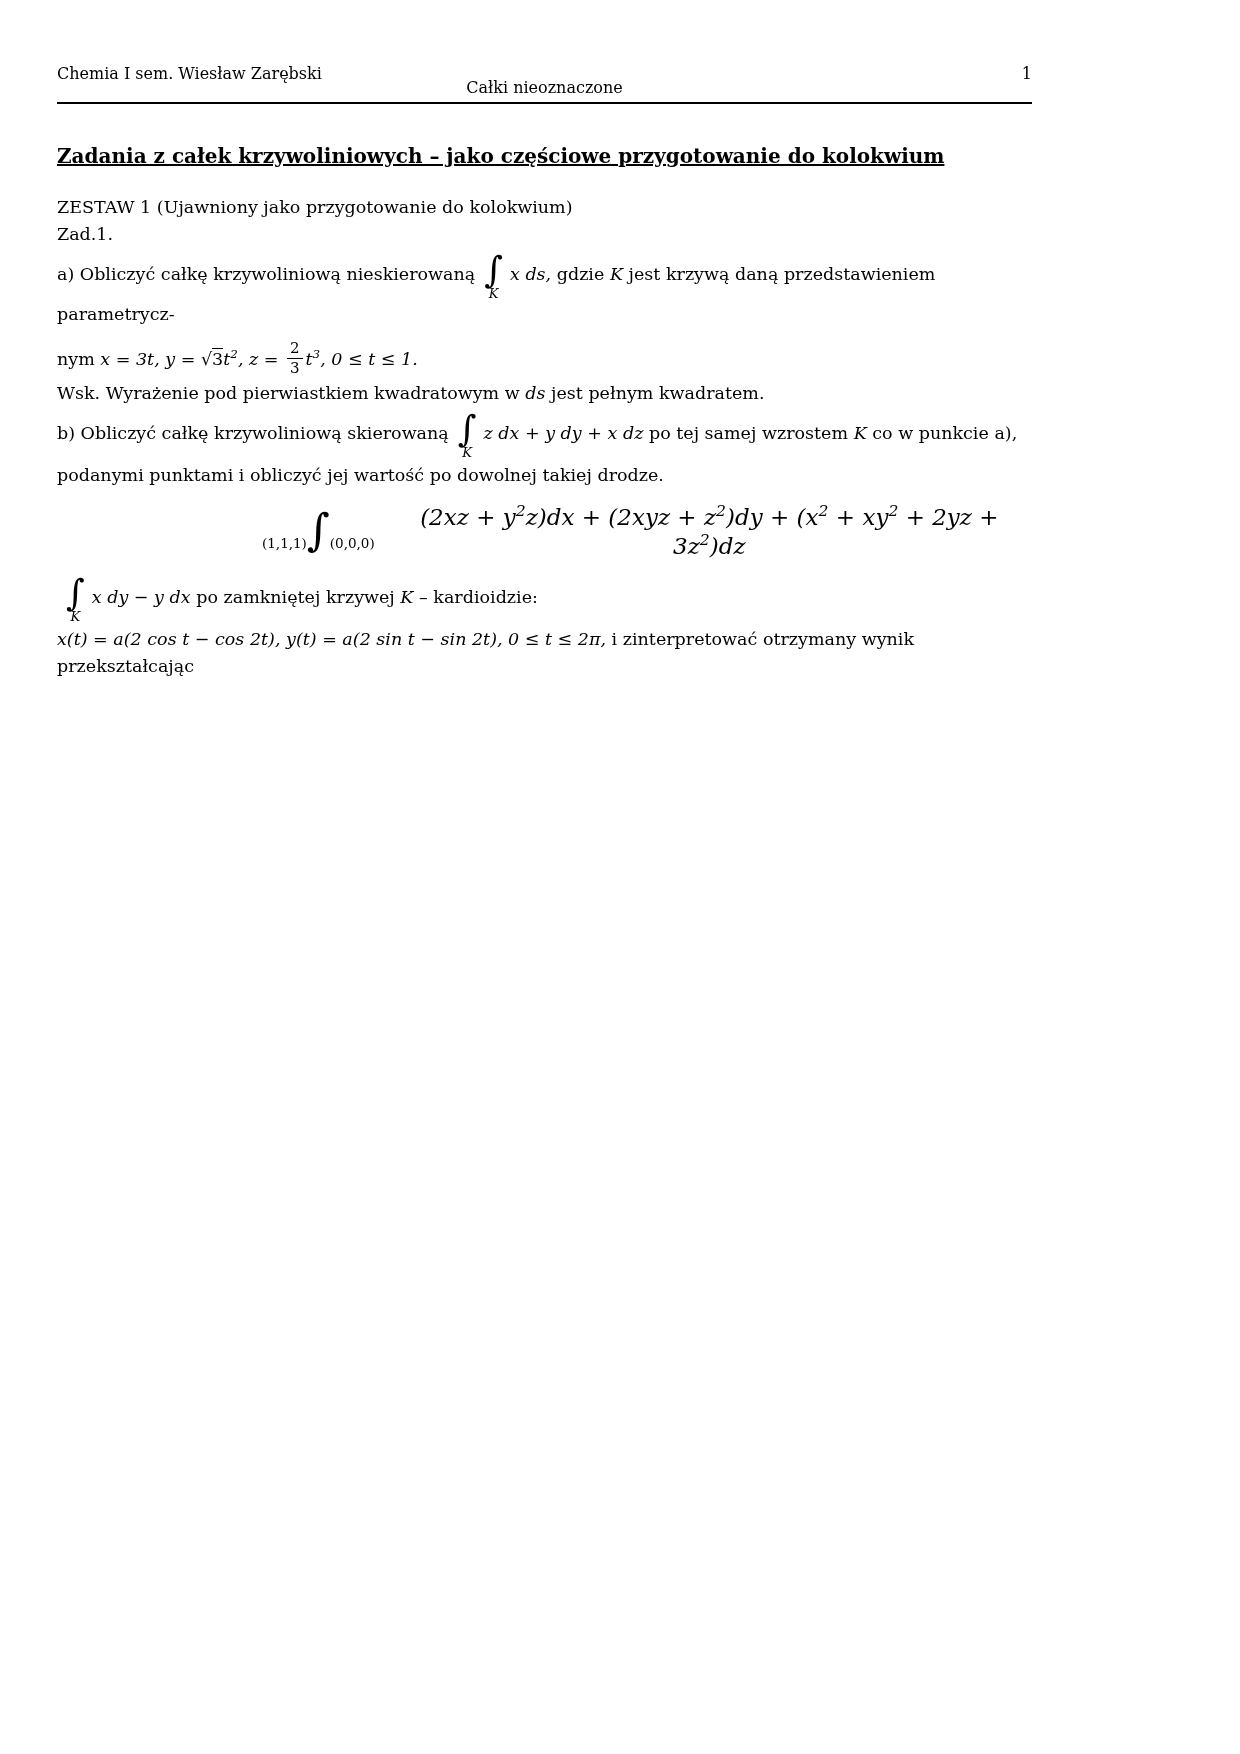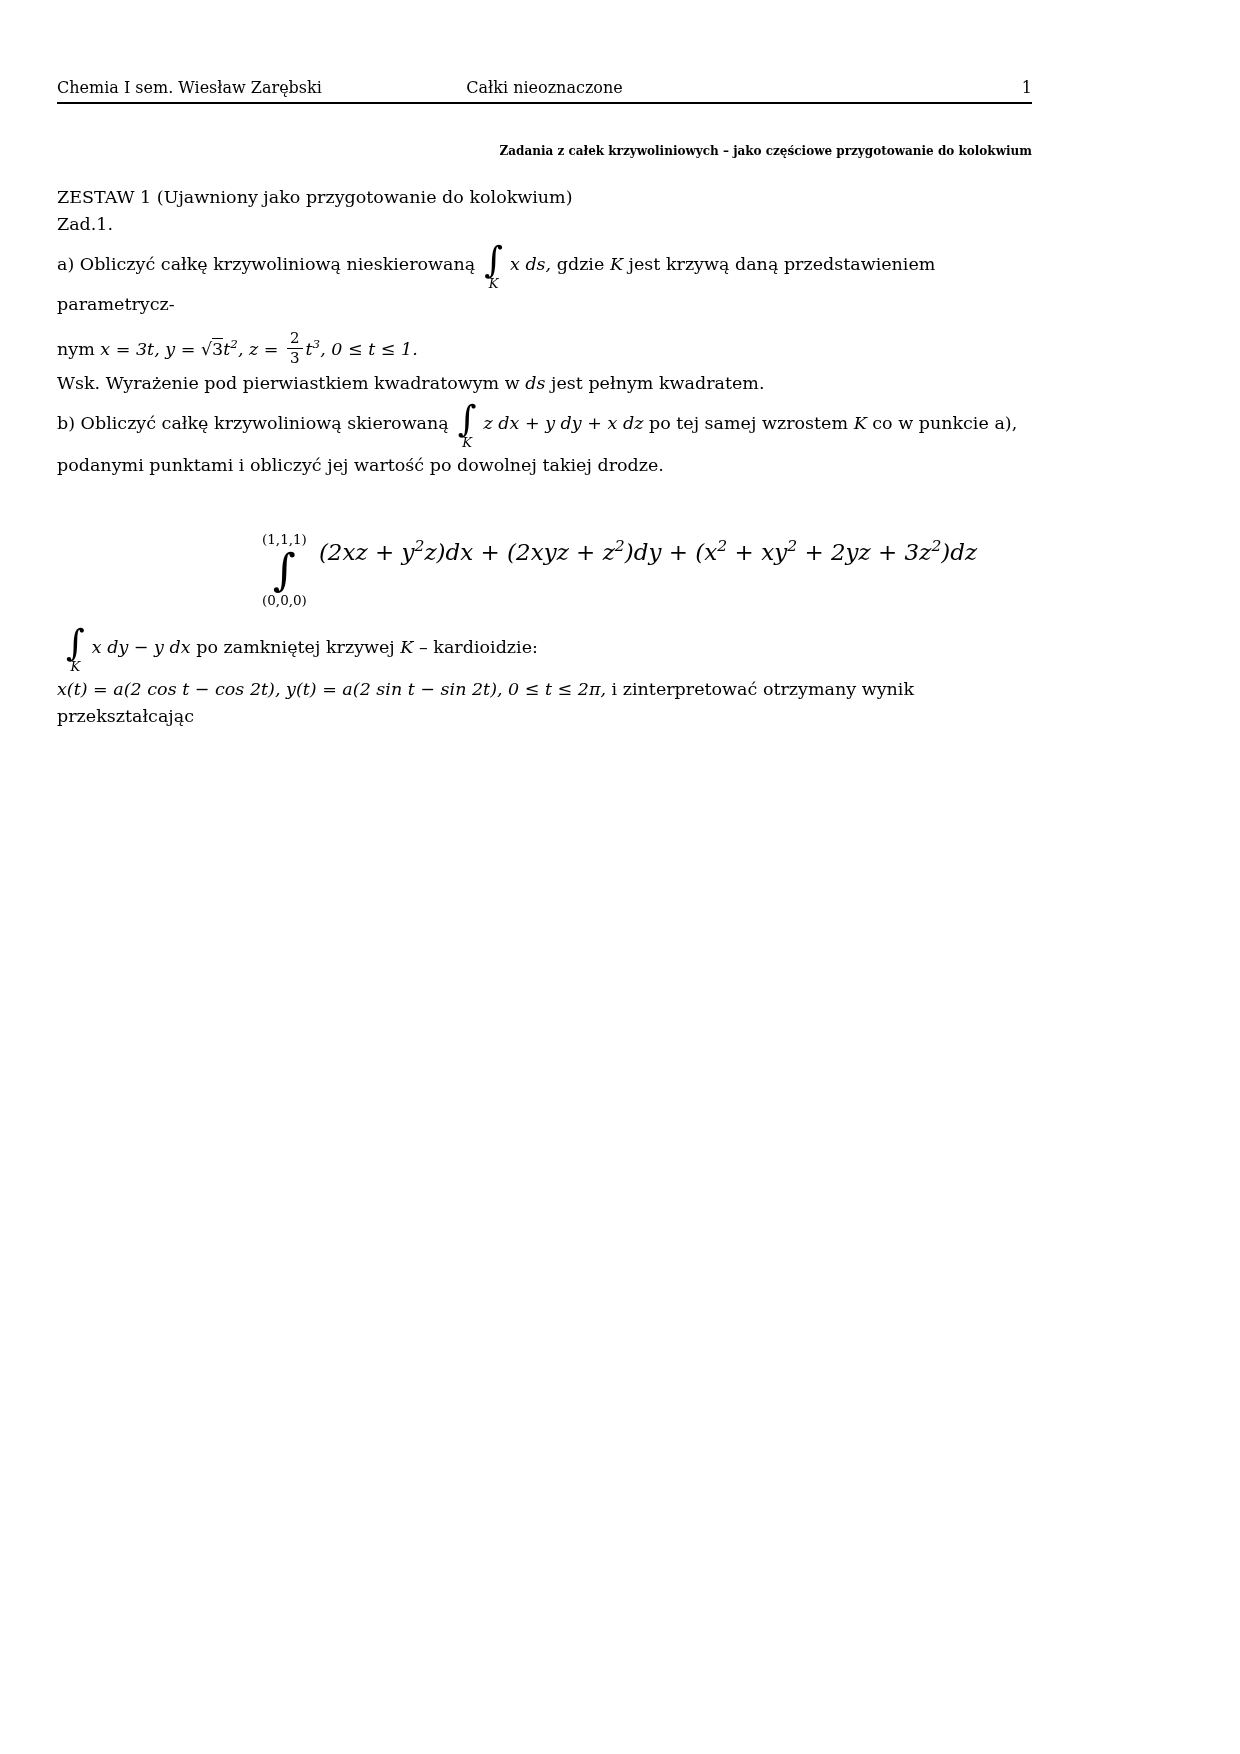--- a/index.html
+++ b/index.html
@@ -9,35 +9,36 @@
     height: 1754px;
     background: #ffffff;
     color: #000000;
     font-family: "DejaVu Serif", serif;
     font-size: 17.5px;
     padding: 50px 208px 0 57px;
     position: relative;
   }
   .header {
     display: flex;
-    align-items: flex-end;
+    align-items: center;
     font-size: 16px;
   }
   .header .h-left  { flex: 1; text-align: left; }
   .header .h-center{ flex: 1; text-align: center; margin-top: 28px; }
   .header .h-right { flex: 1; text-align: right; }
   .rule {
     border-bottom: 2.2px solid #000;
     margin-top: 5px;
   }
   .title {
-    font-size: 12px;
+    font-size: 20px;
     font-weight: bold;
-    text-align: right;
+    text-align: left;
     margin: 40px 0 26px 0;
+    text-decoration: underline;
   }
   .line { line-height: 27px; }
   .mathline { line-height: 42px; }
   .intline { line-height: 30px; margin: 4px 0; }
   .m  { font-style: italic; }
   .rm { font-style: normal; }
   sup { font-size: 68%; font-style: italic; }
 
   
   .int-wrap {
@@ -53,24 +54,23 @@
   .int-limit { font-size: 13px; font-style: italic; line-height: 1; }
 
   
   .display-math {
     display: flex;
     align-items: center;
     margin: 12px 0 16px 205px;
   }
   .int-col {
     display: flex;
-    flex-direction: column;
-    align-items: center;
+    flex-direction: row;
+    align-items: flex-end;
     margin-right: 12px;
-    margin-top: 40px;
   }
   .int-upper, .int-lower { font-size: 13.5px; line-height: 1.25; font-style: normal; }
   .int-glyph-big { font-size: 44px; line-height: 1.0; font-style: normal; }
   .display-expr { font-size: 23px; text-align: center; }
 
   
   .sqrt { white-space: nowrap; }
   .radicand { border-top: 1.4px solid #000; }
 
   

